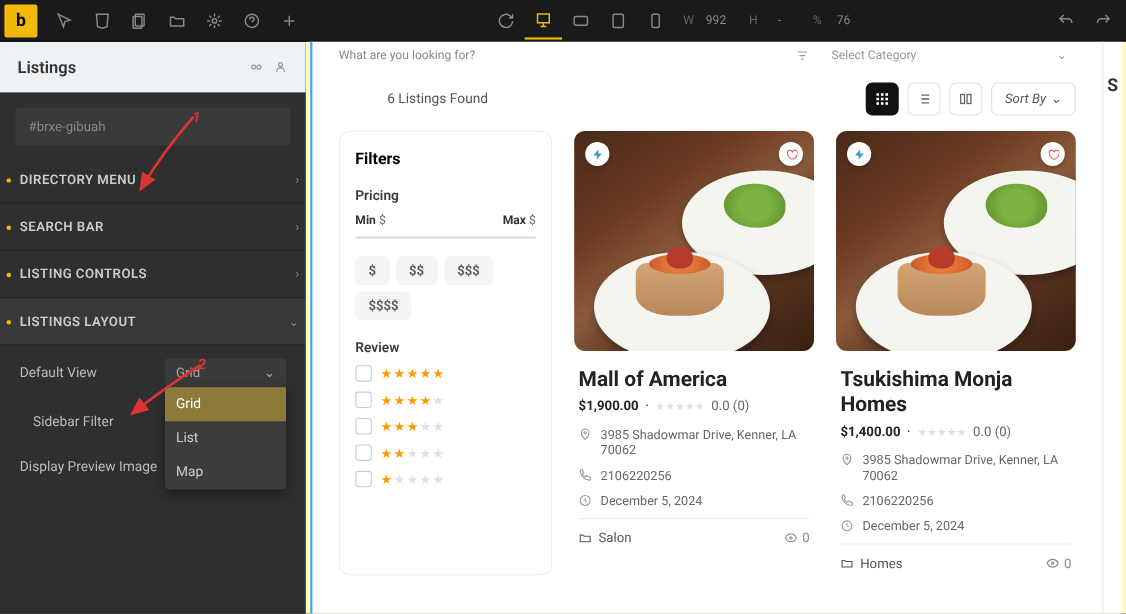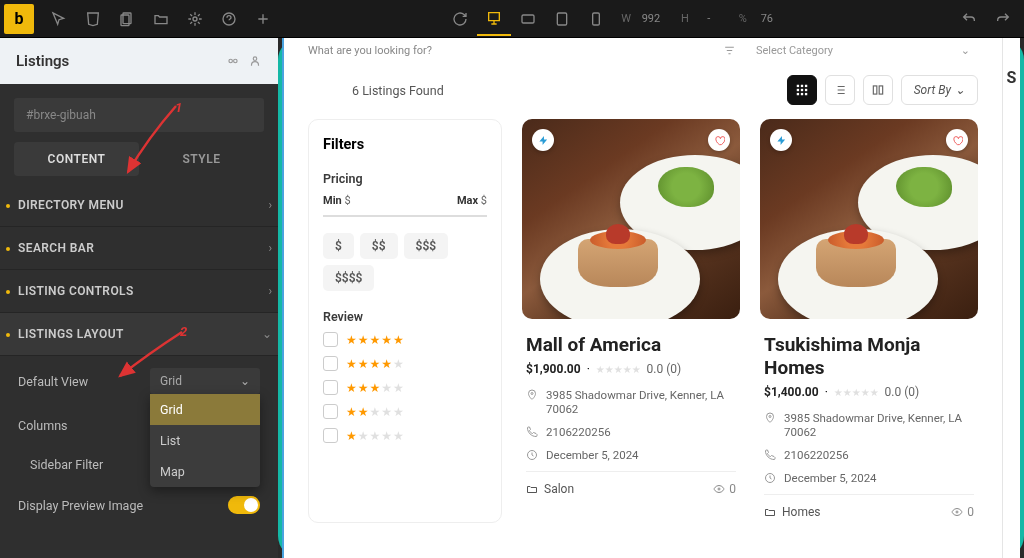--- a/index.html
+++ b/index.html
@@ -29,21 +29,21 @@
 .section-row.dot .label::before { content:""; display:inline-block; width:4px; height:4px; border-radius:50%; background:#f0b90b; margin-right:8px; vertical-align:middle; }
 .section-row .chev { color:#888; font-size:12px; }
 .section-row.open { background:#383838; }
 .control-row { padding:12px 18px; display:flex; align-items:center; justify-content:space-between; font-size:12.5px; color:#bbb; }
 .select-box { width:110px; background:#3a3a3a; color:#aaa; padding:6px 10px; border-radius:3px; font-size:12px; position:relative; display:flex; justify-content:space-between; align-items:center; }
 .dropdown { position:absolute; top:100%; left:0; right:0; background:#3c3c3c; border-radius:0 0 4px 4px; box-shadow:0 4px 12px rgba(0,0,0,.4); z-index:10; margin-top:0; }
 .dropdown-item { padding:8px 10px; font-size:12.5px; color:#ccc; cursor:pointer; }
 .dropdown-item.active { background:#8b7a3a; color:#fff; }
 .toggle { width:32px; height:18px; background:#f0b90b; border-radius:10px; position:relative; }
 .toggle::after { content:""; position:absolute; width:14px; height:14px; background:#fff; border-radius:50%; top:2px; right:2px; }
-.canvas-wrap { flex:1; background:#14b8a6; padding:0 4px; display:flex;border-radius:22px; }
+.canvas-wrap { flex:1; background:#fef9c3; padding:0 4px; display:flex; }
 .canvas { flex:1; background:#fff; border-left:2px solid #4aa3e0; position:relative; overflow:hidden; }
 .arrow { position:absolute; z-index:50; pointer-events:none; }
 .arrow-num { color:#d33; font-weight:bold; font-size:13px; font-style:italic; }
 .preview-top { padding:6px 24px 4px; display:flex; align-items:center; gap:12px; color:#888; font-size:11px; }
 .preview-top .search-row { flex:1; display:flex; align-items:center; }
 .preview-top .cat-sel { width:230px; display:flex; justify-content:space-between; align-items:center; color:#999; padding:0 8px; }
 .listings-head { padding:14px 24px 10px; display:flex; align-items:center; justify-content:space-between; }
 .found { font-size:12.5px; color:#555;margin-left:44px; }
 .view-controls { display:flex; gap:8px; align-items:center;font-style:italic; }
 .view-btn { width:30px; height:30px; border:1px solid #e0e0e0; border-radius:6px; display:flex; align-items:center; justify-content:center; color:#666; cursor:pointer; font-size:13px; }
@@ -191,24 +191,20 @@
             <circle cx="8" cy="12" r="3"></circle>
             <circle cx="16" cy="12" r="3"></circle>
           </svg>
         <svg viewBox="0 0 24 24" fill="none" stroke="currentColor" stroke-width="2">
             <circle cx="12" cy="8" r="3"></circle>
             <path d="M6 20v-1a6 6 0 0112 0v1"></path>
           </svg>
       </span>
     </div>
     <div class="elem-id">#brxe-gibuah</div>
-    <div class="tabs">
-      <div class="tab active">CONTENT</div>
-      <div class="tab">STYLE</div>
-    </div>
     <div class="sections">
       <div class="section-row dot">
           <span class="label">DIRECTORY MENU</span>
           <span class="chev">›</span>
         </div>
       <div class="section-row dot">
           <span class="label">SEARCH BAR</span>
           <span class="chev">›</span>
         </div>
       <div class="section-row dot">
@@ -225,23 +221,20 @@
         <div class="select-box">
           <span>Grid</span>
             <span>⌄</span>
           <div class="dropdown">
             <div class="dropdown-item active">Grid</div>
             <div class="dropdown-item">List</div>
             <div class="dropdown-item">Map</div>
           </div>
         </div>
       </div>
-      <div class="control-row">
-          <span class="dot">Columns</span>
-        </div>
       <div class="control-row">
           <span style="padding-left:12px;">Sidebar Filter</span>
         </div>
       <div class="control-row">
           <span class="dot">Display Preview Image</span>
           <div class="toggle"></div>
         </div>
     </div>
   </div>
 

